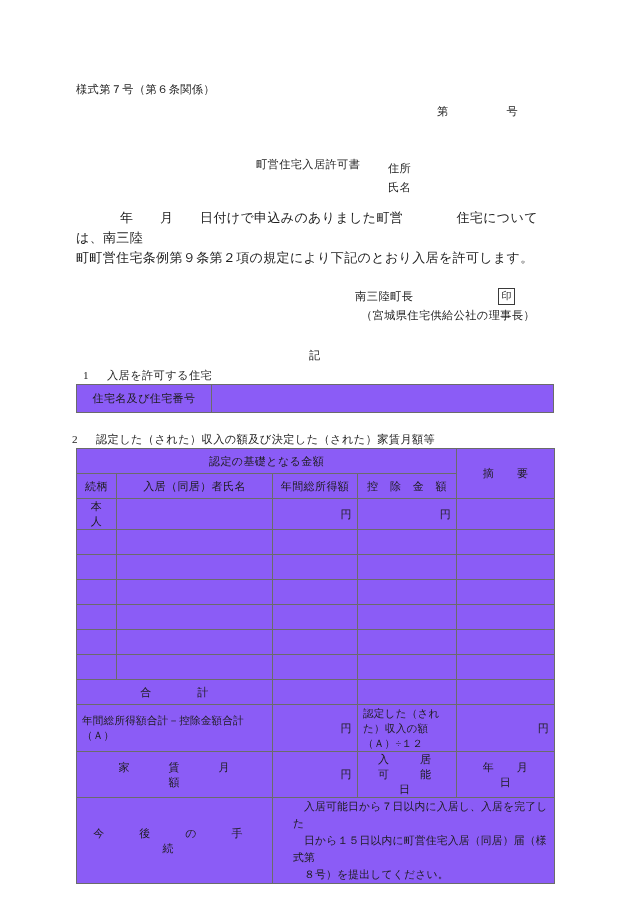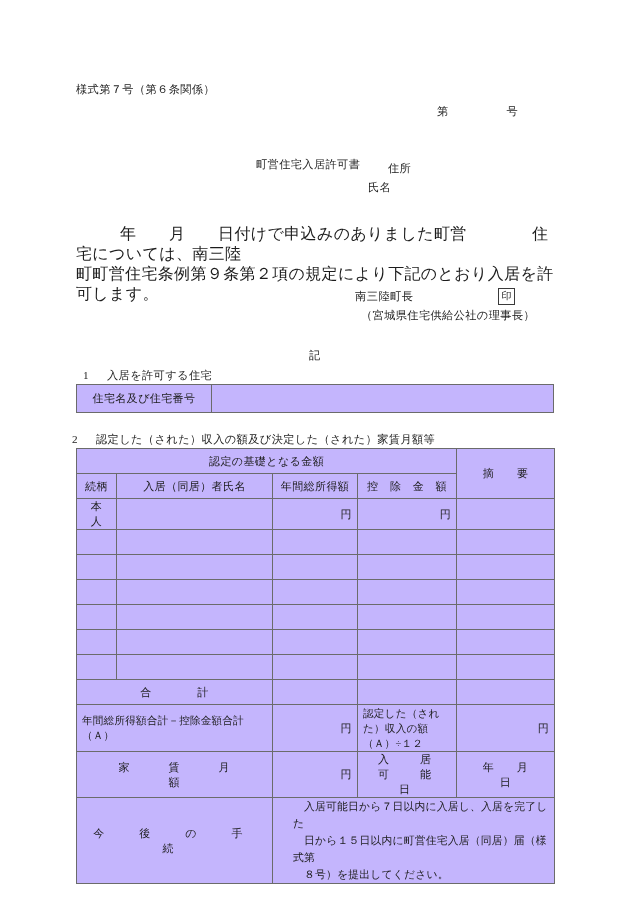--- a/index.html
+++ b/index.html
@@ -24,29 +24,29 @@
 
   
   .abs { position: absolute; white-space: pre; }
   .t   { font-size: 11.2px; letter-spacing: .4px; }
 
   
   #form-no      { left: 76px;  top: 82px; }
   #doc-number   { left: 437px; top: 104px; }
   #doc-title    { left: 256px; top: 125px; margin-top: 32px; }
   #addressee-address { left: 388px; top: 161px; }
-  #addressee-name    { left: 368px; top: 180px; }
+  #addressee-name    { left: 388px; top: 180px; }
 
   
   #body-block {
     position: absolute;
     left: 76px;
-    top: 224px;
+    top: 208px;
     width: 478px;
-    font-size: 16px;
+    font-size: 13px;
     line-height: 20px;
     letter-spacing: .35px;
   }
   #body-line1 { display: block; text-indent: 44px; }
   #body-line2 { display: block; }
   #issue-date { display: block; text-indent: 60px; padding-top: 2px; }
 
   
   #signer-line {
     position: absolute;
@@ -86,21 +86,21 @@
     border-collapse: collapse;
     table-layout: fixed;
     font-size: 11px;
     letter-spacing: .4px;
   }
   table td {
     border: 1px solid #6b6b6b;
     padding: 0 5px;
     vertical-align: middle;
     height: 25px;
-    background: #c4b5fd;
+    background: #8b5cf6;
   }
   .c  { text-align: center; }
   .r  { text-align: right; }
   .l  { text-align: left; }
 
   
   #table-dwelling { left: 76px; top: 384px; width: 478px; }
   #table-dwelling td { height: 27px; }
 
   

